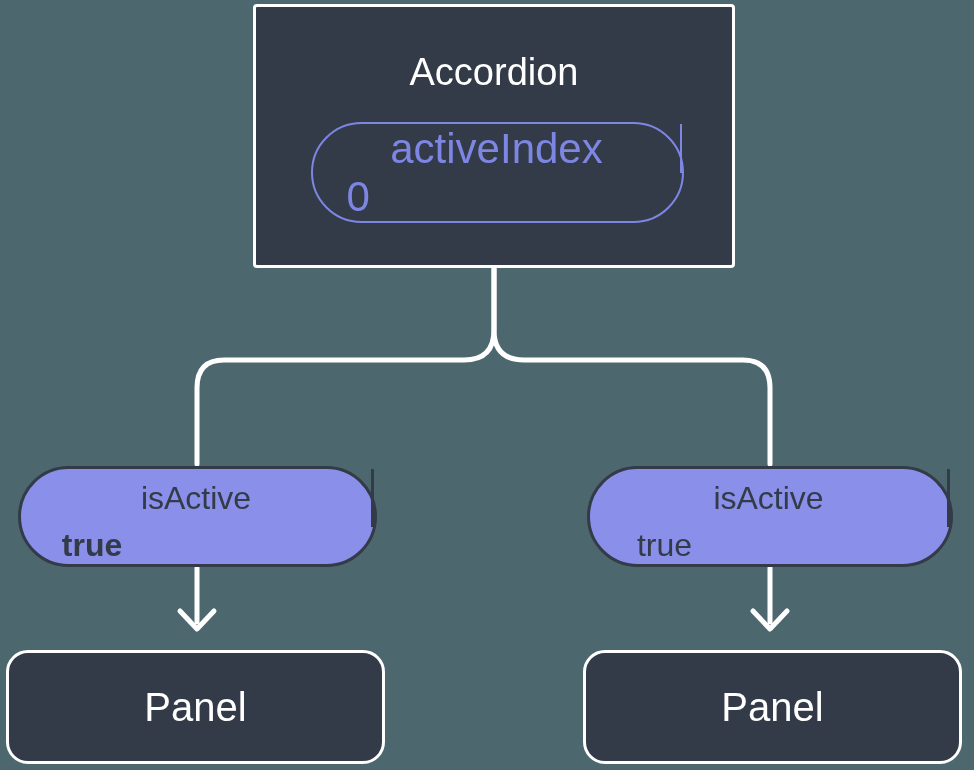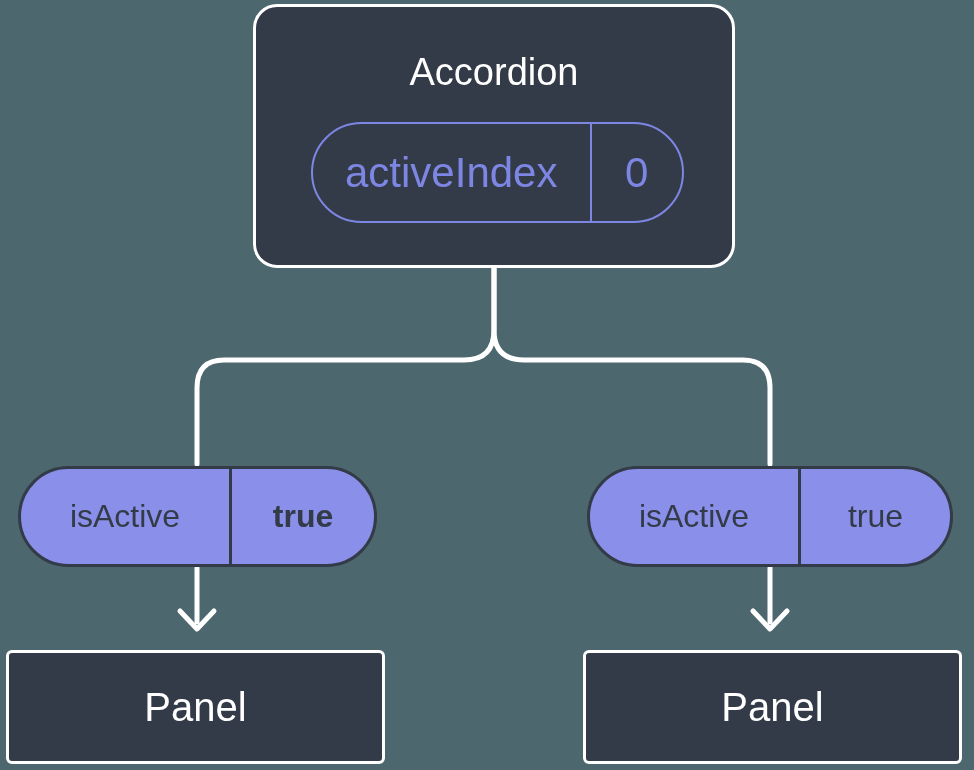--- a/index.html
+++ b/index.html
@@ -32,37 +32,38 @@
     position: absolute;
     box-sizing: border-box;
     background: #333B48;
     border: 3px solid #FFFFFF;
   }
   .root-node {
     left: 253px;
     top: 4px;
     width: 482px;
     height: 264px;
-    border-radius: 24px;
+    border-radius: 4px;
   }
   .root-title {
     position: absolute;
     left: 0;
     top: 44px;
     width: 100%;
     text-align: center;
     font-size: 38px;
     font-weight: 500;
     color: #FFFFFF;
   }
   .prop-pill {
     position: absolute;
     box-sizing: border-box;
     display: flex;
     align-items: stretch;
+    flex-direction: column;
   }
   .outline-pill {
     left: 55px;
     top: 115px;
     width: 373px;
     height: 101px;
     border: 2.5px solid #7E86E4;
     border-radius: 51px;
     color: #7E86E4;
     font-size: 42px;
@@ -96,21 +97,21 @@
   .pill-seg {
     display: flex;
     align-items: center;
     justify-content: center;
   }
   .pill-key { flex: 1; }
   .panel-node {
     width: 379px;
     height: 114px;
     top: 650px;
-    border-radius: 6px;
+    border-radius: 22px;
     display: flex;
     align-items: center;
     justify-content: center;
     font-size: 40px;
     font-weight: 500;
     color: #FFFFFF;
   }
   .left-panel { left: 6px; }
   .right-panel { left: 583px; }
 </style>

